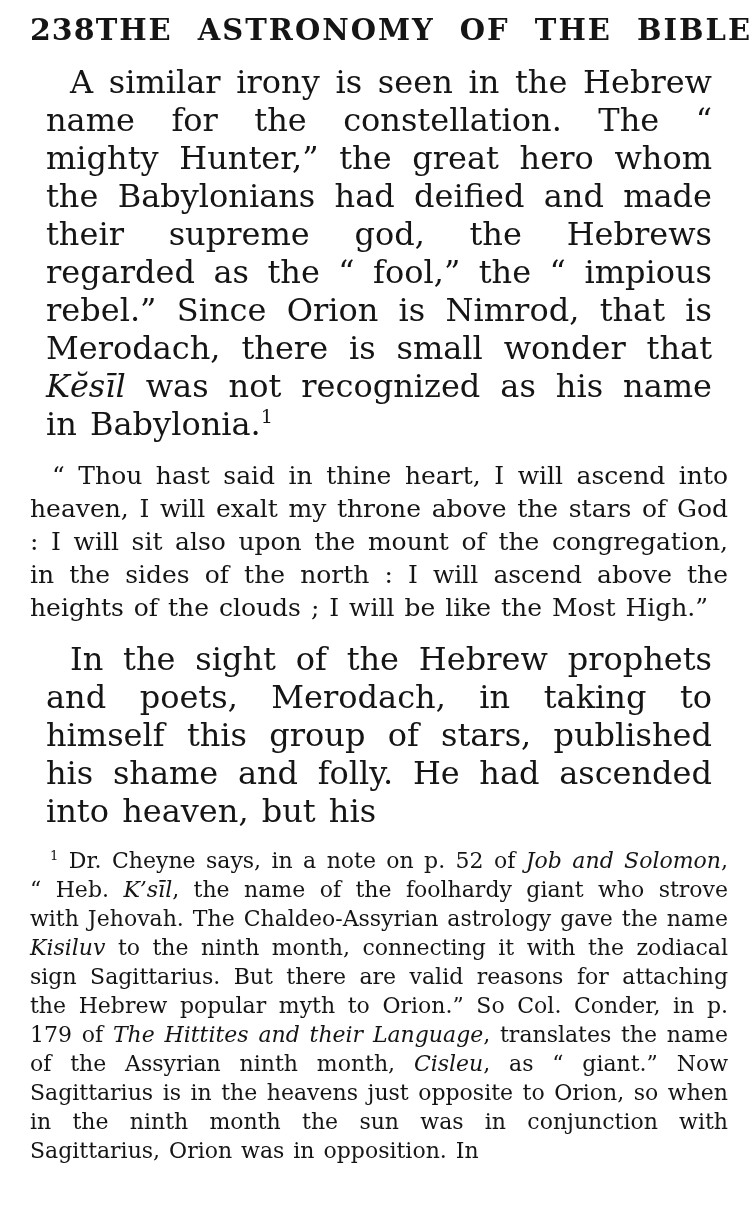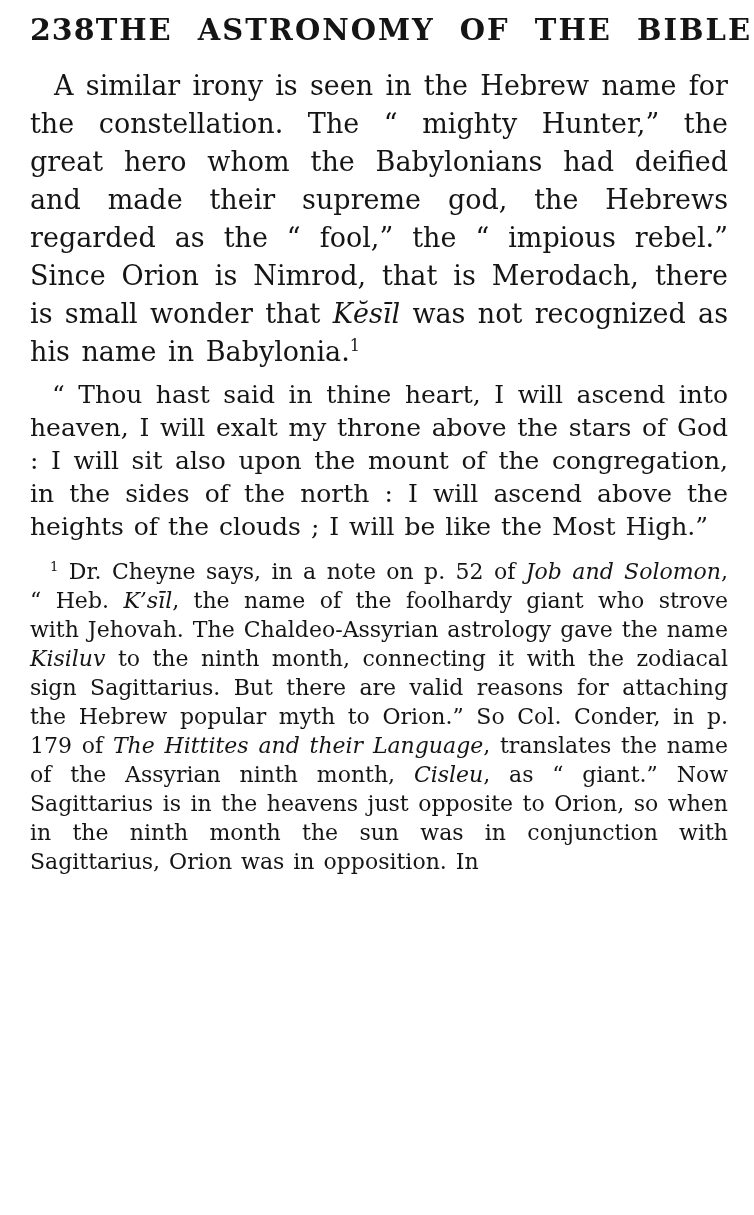--- a/index.html
+++ b/index.html
@@ -14,40 +14,40 @@
     box-sizing: border-box;
     padding: 12px 26px 6px 30px;
     background: #ffffff;
     color: #151515;
     font-family: "DejaVu Serif", "Liberation Serif", serif;
     overflow: hidden;
   }
   .running-head {
     display: flex;
     align-items: baseline;
-    margin-bottom: 20px;
+    margin-bottom: 14px;
   }
   .page-number {
     font-size: 30px;
     font-weight: 700;
     letter-spacing: 1px;
   }
   .book-title {
     flex: 1;
     margin: 0 10px 0 0;
     text-align: right;
     font-size: 29px;
     font-weight: 700;
     letter-spacing: 2px;
     word-spacing: 13px;
     white-space: nowrap;
   }
   .body-para {
-    margin: 0;
-    font-size: 27px;
+    margin: 16px;
+    font-size: 32px;
     line-height: 38px;
     text-align: justify;
     text-indent: 24px;
     word-spacing: 3px;
   }
   .scripture-quote {
     margin: 7px 0 14px 0;
     font-size: 25px;
     line-height: 33px;
     text-align: justify;
@@ -82,20 +82,21 @@
     <h1 class="book-title">THE ASTRONOMY OF THE BIBLE</h1>
   </header>
 
   <main>
 
     <p class="body-para"><span>A similar irony is seen in the Hebrew name for the constellation.  The “ mighty Hunter,” the great hero whom the Babylonians had deified and made their supreme god, the Hebrews regarded as the “ fool,” the “ impious rebel.”  Since Orion is Nimrod, that is Merodach, there is small wonder that </span><i>Kĕsīl</i><span> was not recognized as his name in Babylonia.</span><sup class="fn-mark">1</sup></p>
 
 
     <blockquote class="scripture-quote">“ Thou hast said in thine heart, I will ascend into heaven, I will exalt my throne above the stars of God :  I will sit also upon the mount of the congregation, in the sides of the north :  I will ascend above the heights of the clouds ;  I will be like the Most High.”</blockquote>
 
+    <p class="body-para">In the sight of the Hebrew prophets and poets, Merodach, in taking to himself this group of stars, published his shame and folly.  He had ascended into heaven, but his</p>
 
   </main>
 
   <footer class="footnote">
     <p class="footnote-para"><sup class="fn-mark">1</sup><span> Dr. Cheyne says, in a note on p. 52 of </span><i>Job and Solomon</i><span>, “ Heb. </span><i>K’sīl</i><span>, the name of the foolhardy giant who strove with Jehovah.  The Chaldeo-Assyrian astrology gave the name </span><i>Kisiluv</i><span> to the ninth month, connecting it with the zodiacal sign Sagittarius.  But there are valid reasons for attaching the Hebrew popular myth to Orion.”  So Col. Conder, in p. 179 of </span><i>The Hittites and their Language</i><span>, translates the name of the Assyrian ninth month, </span><i>Cisleu</i><span>, as “ giant.”  Now Sagittarius is in the heavens just opposite to Orion, so when in the ninth month the sun was in conjunction with Sagittarius, Orion was in opposition.  In </span></p>
   </footer>
 
 </div>
 
 </body></html>

